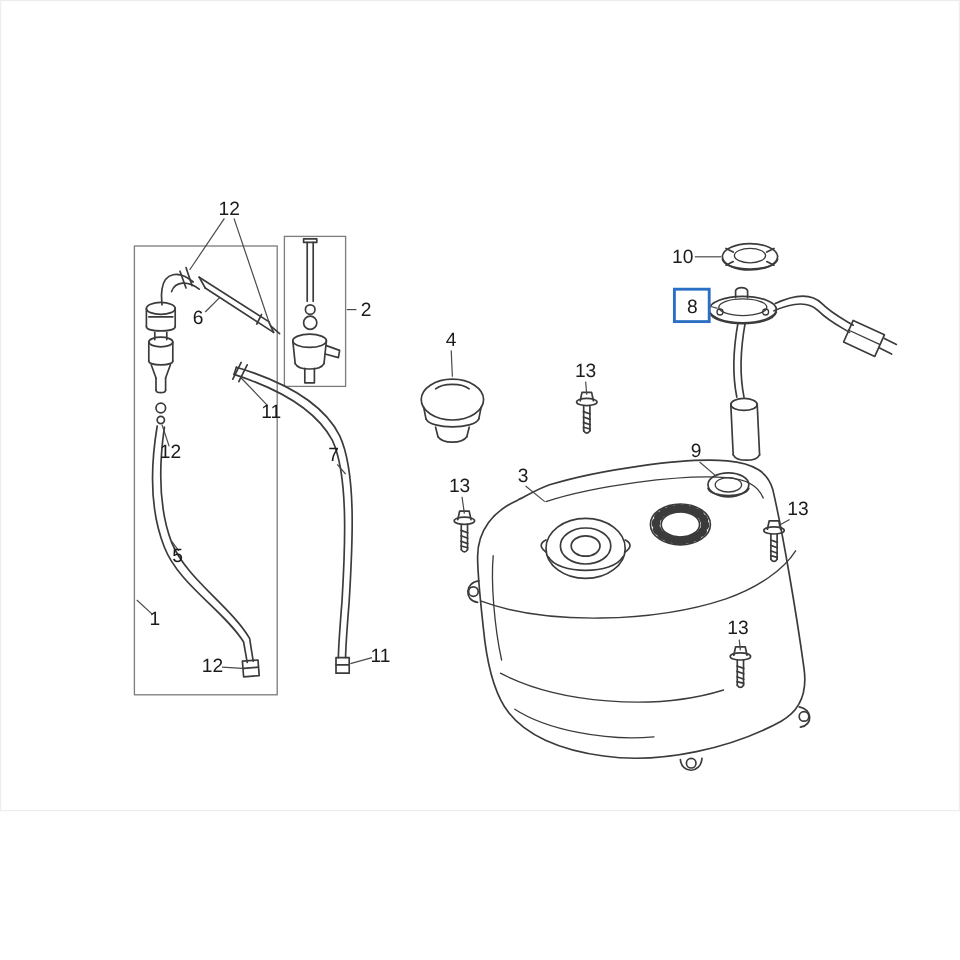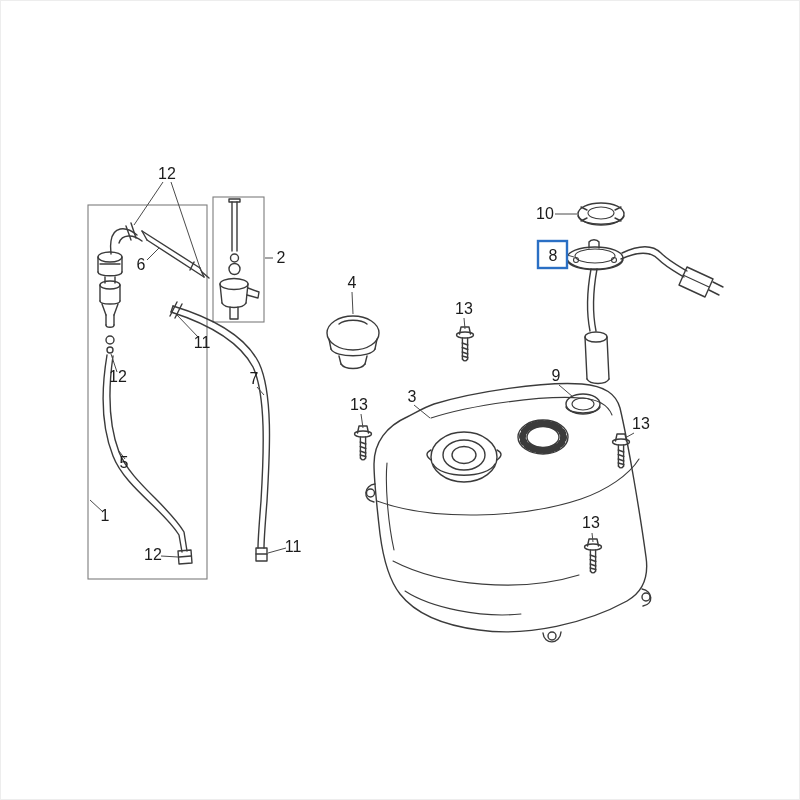--- a/index.html
+++ b/index.html
@@ -1,18 +1,18 @@
 <!DOCTYPE html>
 <html><head>
 <meta charset="utf-8">
 <title>Diagram</title>
 <style>
   html,body{margin:0;padding:0;background:#fff;}
   body{width:800px;height:800px;font-family:"Liberation Sans",sans-serif;}
-  .stage{position:relative;width:800px;height:800px;background:#ffffff;border:1px solid #ededed;box-sizing:border-box;}
+  .stage{position:relative;width:800px;height:676px;background:#ffffff;border:1px solid #ededed;box-sizing:border-box;padding-left:24px;}
   svg{display:block;}
   .draw{fill:none;stroke:#3b3b3b;stroke-width:1.4;stroke-linecap:round;stroke-linejoin:round;}
   .thin{stroke-width:1.1;}
   .leader{fill:none;stroke:#4a4a4a;stroke-width:1;}
   .groupbox{fill:none;stroke:#7d7d7d;stroke-width:1.1;}
   .part-label{font-size:16px;fill:#1b1b1b;text-anchor:middle;font-family:"Liberation Sans",sans-serif;}
   .hatch{fill:none;stroke:#3b3b3b;stroke-width:7;stroke-dasharray:1.5 4.5;}
   .highlight-box{fill:none;stroke:#2a6fc4;stroke-width:2.4;}
 </style>
 </head>

